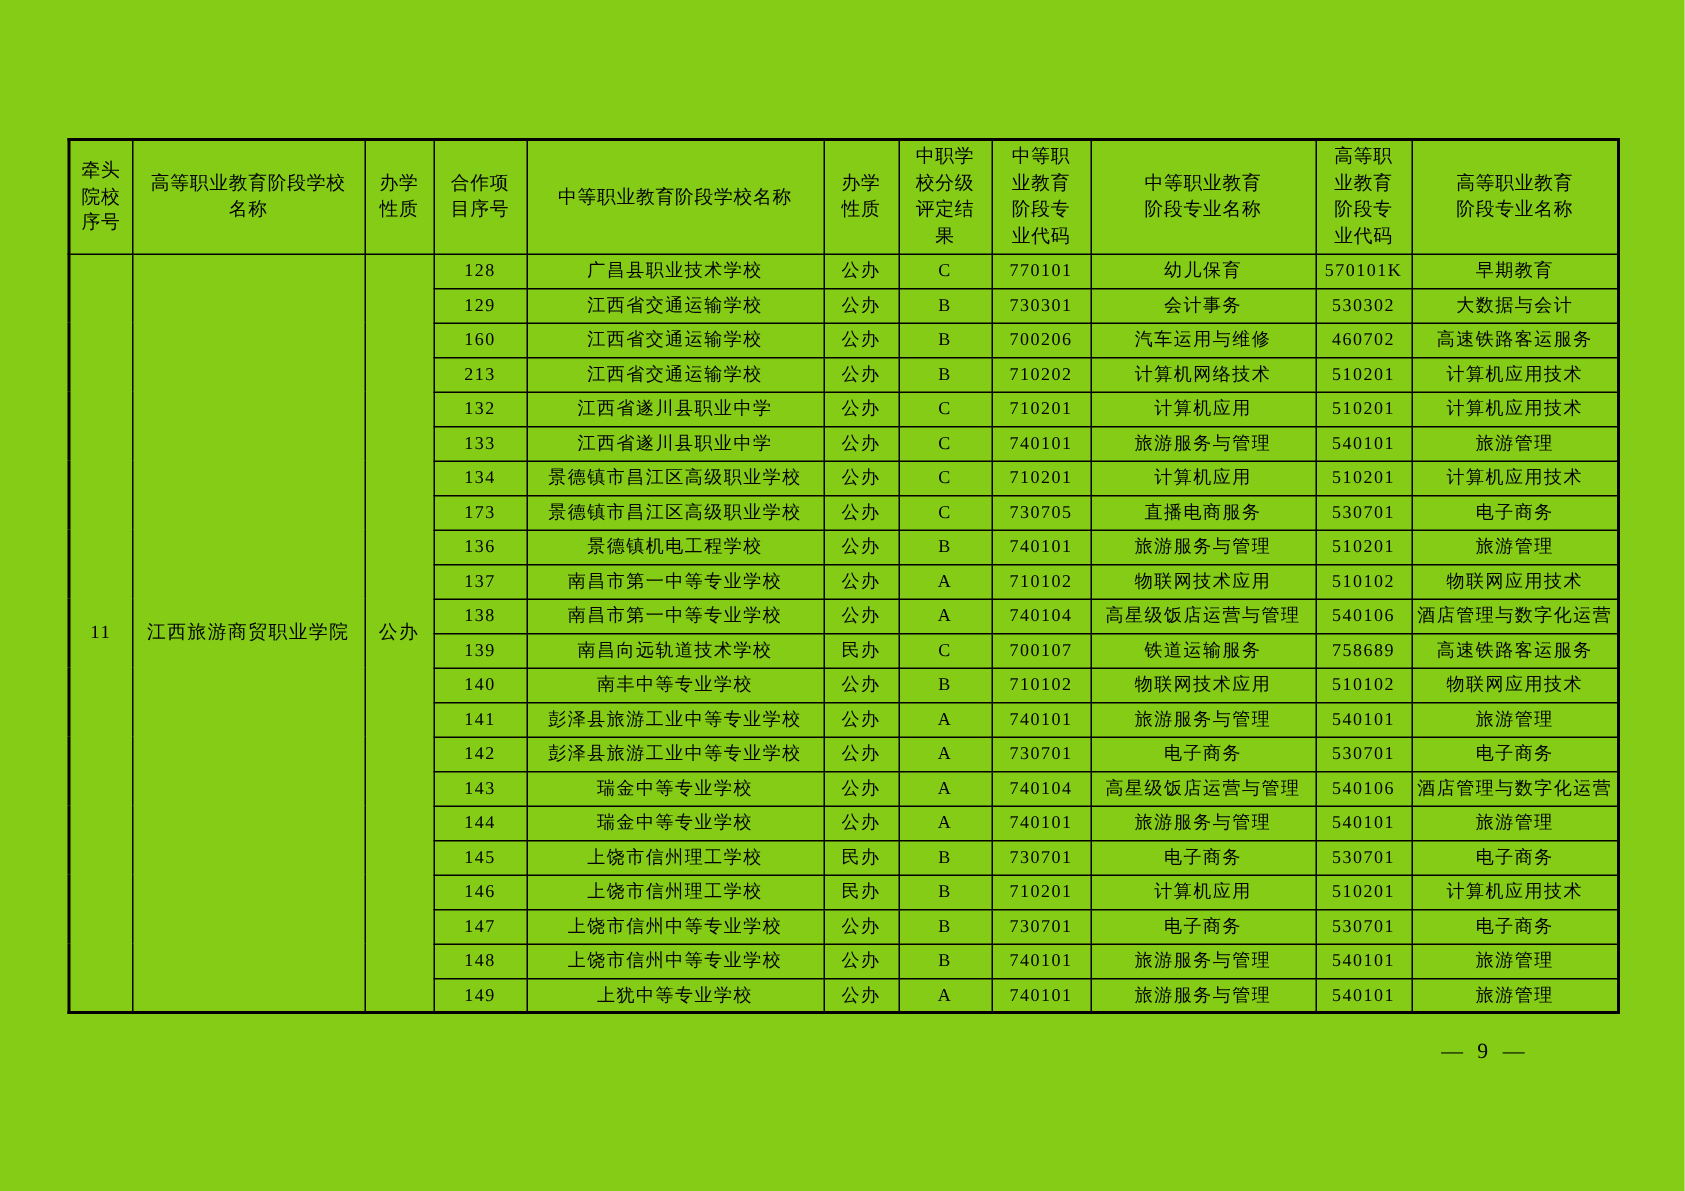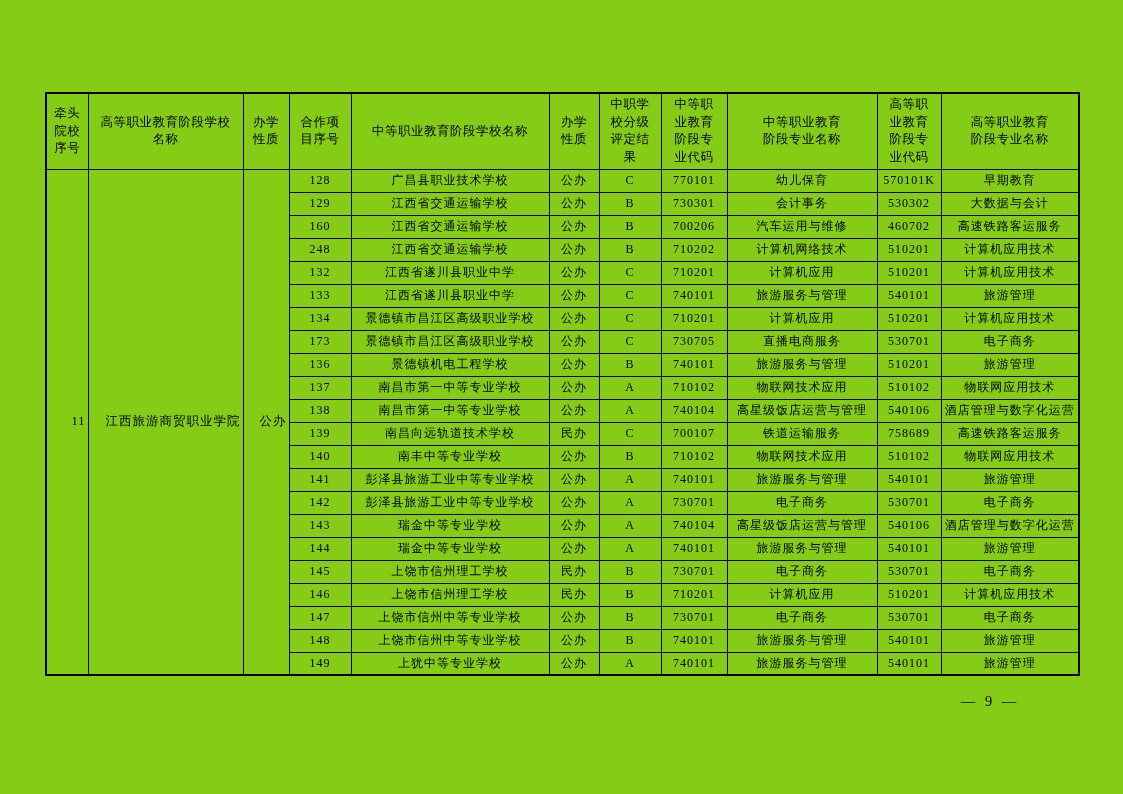--- a/index.html
+++ b/index.html
@@ -41,21 +41,20 @@
   .coop-table tbody td {
     height: 23px;
     font-size: 12px;
     line-height: 1.1;
     white-space: nowrap;
     letter-spacing: 1px;
   }
   .coop-table tbody td.lead-cell {
     font-size: 12.5px;
     letter-spacing: 1px;
-    text-align: right;
   }
   .page-number {
     position: absolute;
     top: 693px;
     left: 930px;
     width: 120px;
     text-align: center;
     font-size: 14.5px;
     letter-spacing: 3px;
     white-space: nowrap;
@@ -140,21 +139,21 @@
           <td>160</td>
           <td>江西省交通运输学校</td>
           <td>公办</td>
           <td>B</td>
           <td>700206</td>
           <td>汽车运用与维修</td>
           <td>460702</td>
           <td>高速铁路客运服务</td>
         </tr>
         <tr>
-          <td>248</td>
+          <td>213</td>
           <td>江西省交通运输学校</td>
           <td>公办</td>
           <td>B</td>
           <td>710202</td>
           <td>计算机网络技术</td>
           <td>510201</td>
           <td>计算机应用技术</td>
         </tr>
         <tr>
           <td>132</td>

